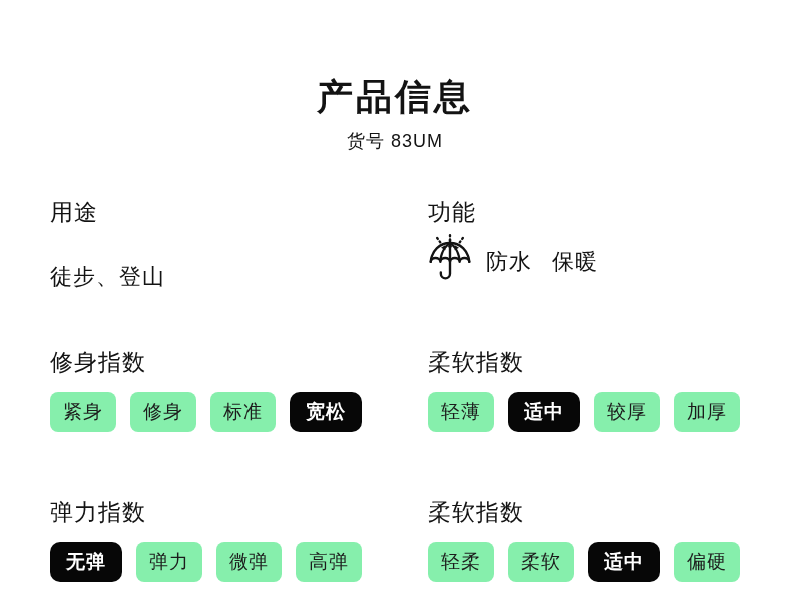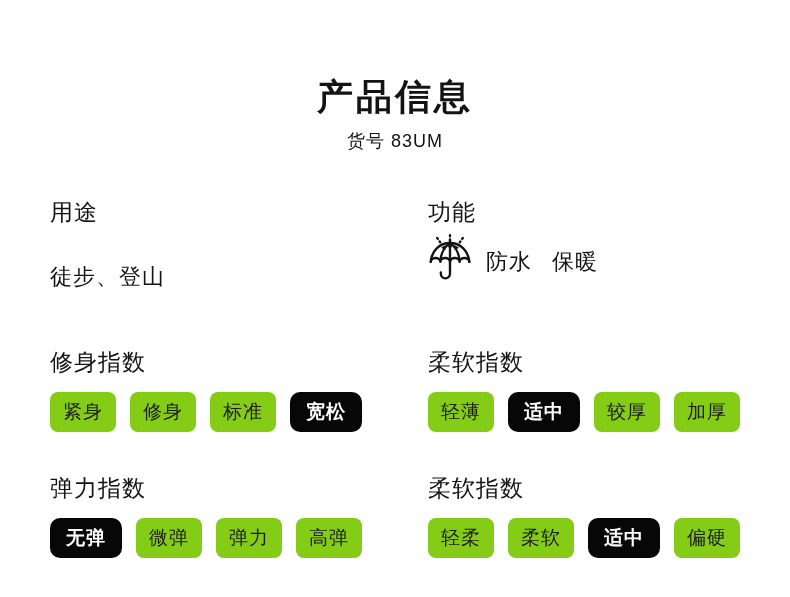--- a/index.html
+++ b/index.html
@@ -23,21 +23,21 @@
     text-align: center;
     font-size: 18px;
     line-height: 26px;
     margin-top: 10px;
     letter-spacing: 1px;
   }
 
   .grid { margin-top: 46px; }
   .row { display: grid; grid-template-columns: 378px 1fr; }
   .row-2 { margin-top: 60px; }
-  .row-3 { margin-top: 44px; }
+  .row-3 { margin-top: 68px; }
 
   .heading {
     font-size: 23px;
     font-weight: 400;
     line-height: 24px;
     letter-spacing: 1px;
   }
 
   .usage-text {
     margin-top: 40px;
@@ -56,21 +56,21 @@
   .feature-words { display: flex; gap: 20px; font-size: 22px; letter-spacing: 1px; }
 
   .chips { margin-top: 18px; display: flex; gap: 14px; }
   .chip {
     height: 40px;
     min-width: 65px;
     padding: 0 13px;
     display: inline-flex;
     align-items: center;
     justify-content: center;
-    background: #84cc16;
+    background: #86efac;
     border: none;
     border-radius: 8px;
     font-family: inherit;
     font-size: 19px;
     color: #1c1c1c;
     letter-spacing: 1px;
     cursor: default;
   }
   .chip.selected {
     background: #070707;
@@ -141,22 +141,22 @@
           <button class="chip">加厚</button>
         </div>
       </div>
     </div>
 
     <div class="row row-3">
       <div>
         <div class="heading">弹力指数</div>
         <div class="chips">
           <button class="chip selected">无弹</button>
+          <button class="chip">弹力</button>
           <button class="chip">微弹</button>
-          <button class="chip">弹力</button>
           <button class="chip">高弹</button>
         </div>
       </div>
       <div>
         <div class="heading">柔软指数</div>
         <div class="chips">
           <button class="chip">轻柔</button>
           <button class="chip">柔软</button>
           <button class="chip selected">适中</button>
           <button class="chip">偏硬</button>

